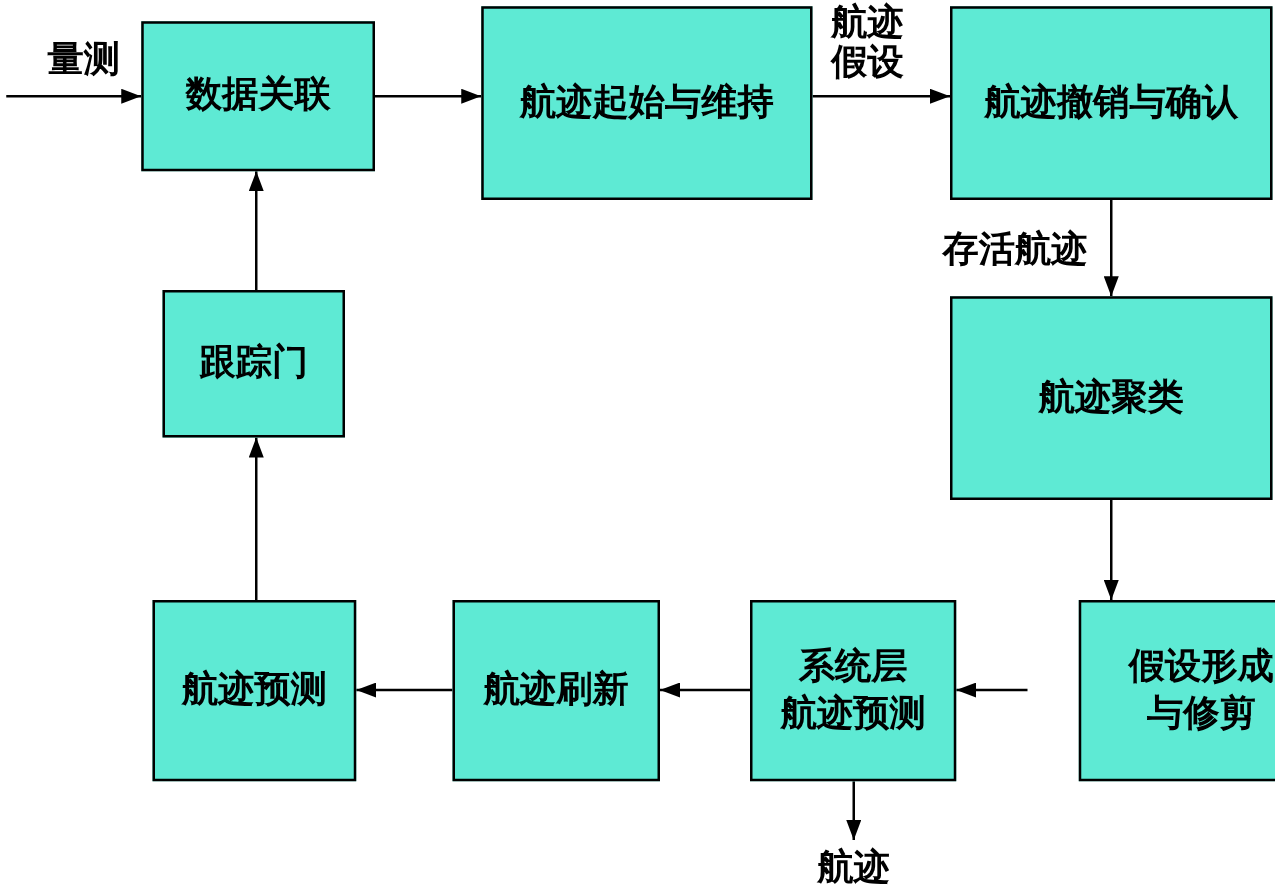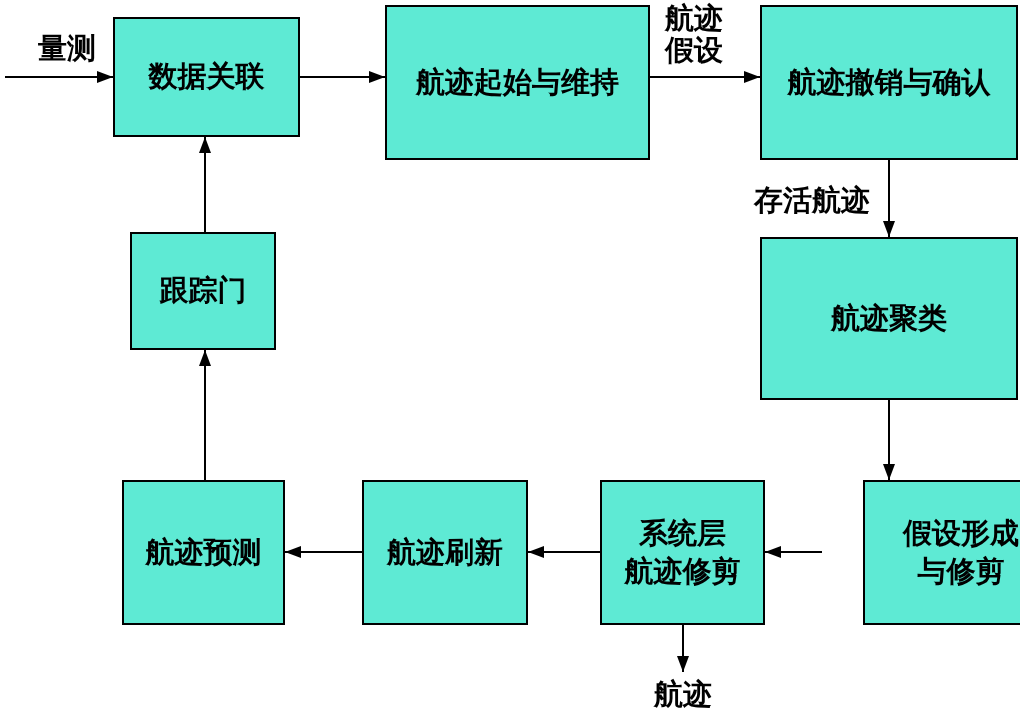--- a/index.html
+++ b/index.html
@@ -80,21 +80,21 @@
   <div class="node" style="left:385px; top:5px; width:265px; height:155px;">航迹起始与维持</div>
 
   <div class="node" style="left:760px; top:237px; width:258px; height:163px;">航迹聚类</div>
 
   <div class="node" style="left:760px; top:5px; width:258px; height:155px;">航迹撤销与确认</div>
 
   <div class="node" style="left:822px; top:480px; width:196px; height:145px;margin-left:41px;">假设形成
 与修剪</div>
 
   <div class="node" style="left:600px; top:480px; width:165px; height:145px;">系统层
-航迹修剪</div>
+航迹预测</div>
 
   <div class="node" style="left:362px; top:480px; width:166px; height:145px;">航迹刷新</div>
 
   <div class="node" style="left:122px; top:480px; width:163px; height:145px;">航迹预测</div>
 
   <div class="node" style="left:130px; top:232px; width:146px; height:118px;">跟踪门</div>
 
   <div class="flabel" style="left:8px; top:32px; width:64px;margin-left:27px;">量测</div>
 
   <div class="flabel" style="left:650px; top:2px; width:88px;">航迹

